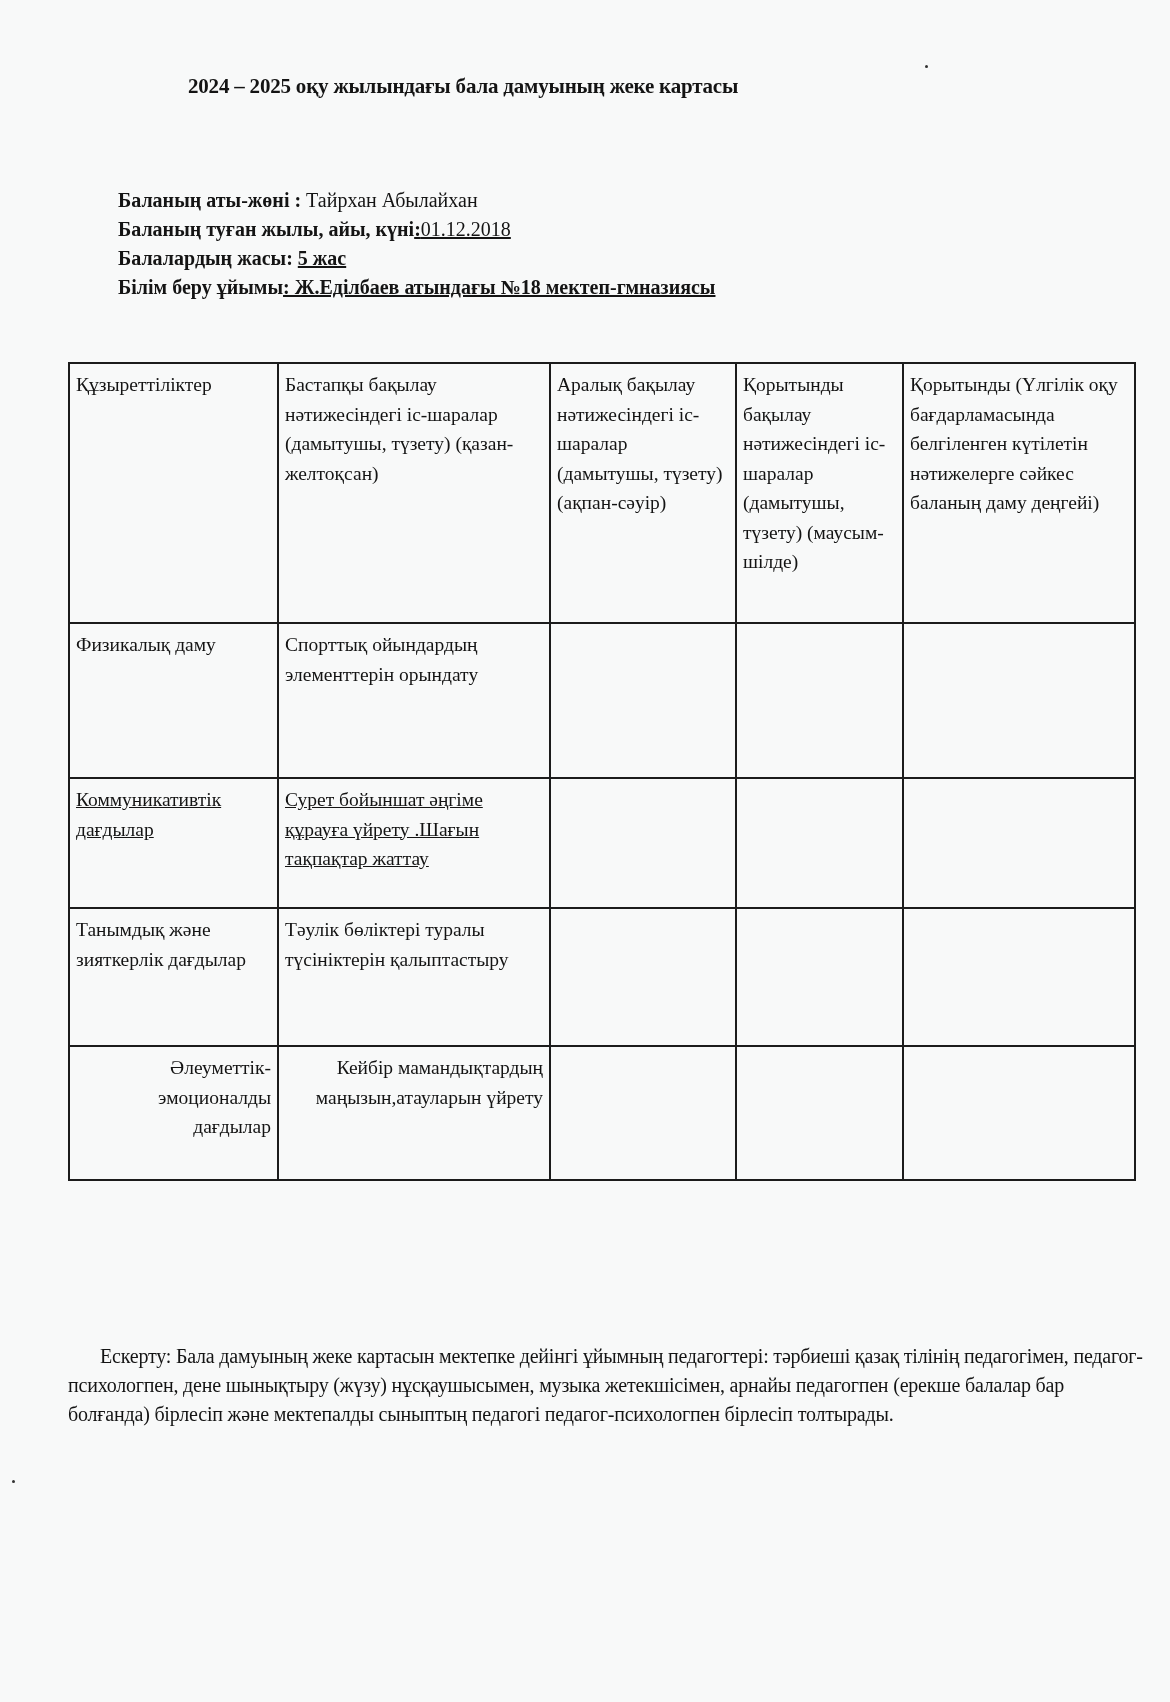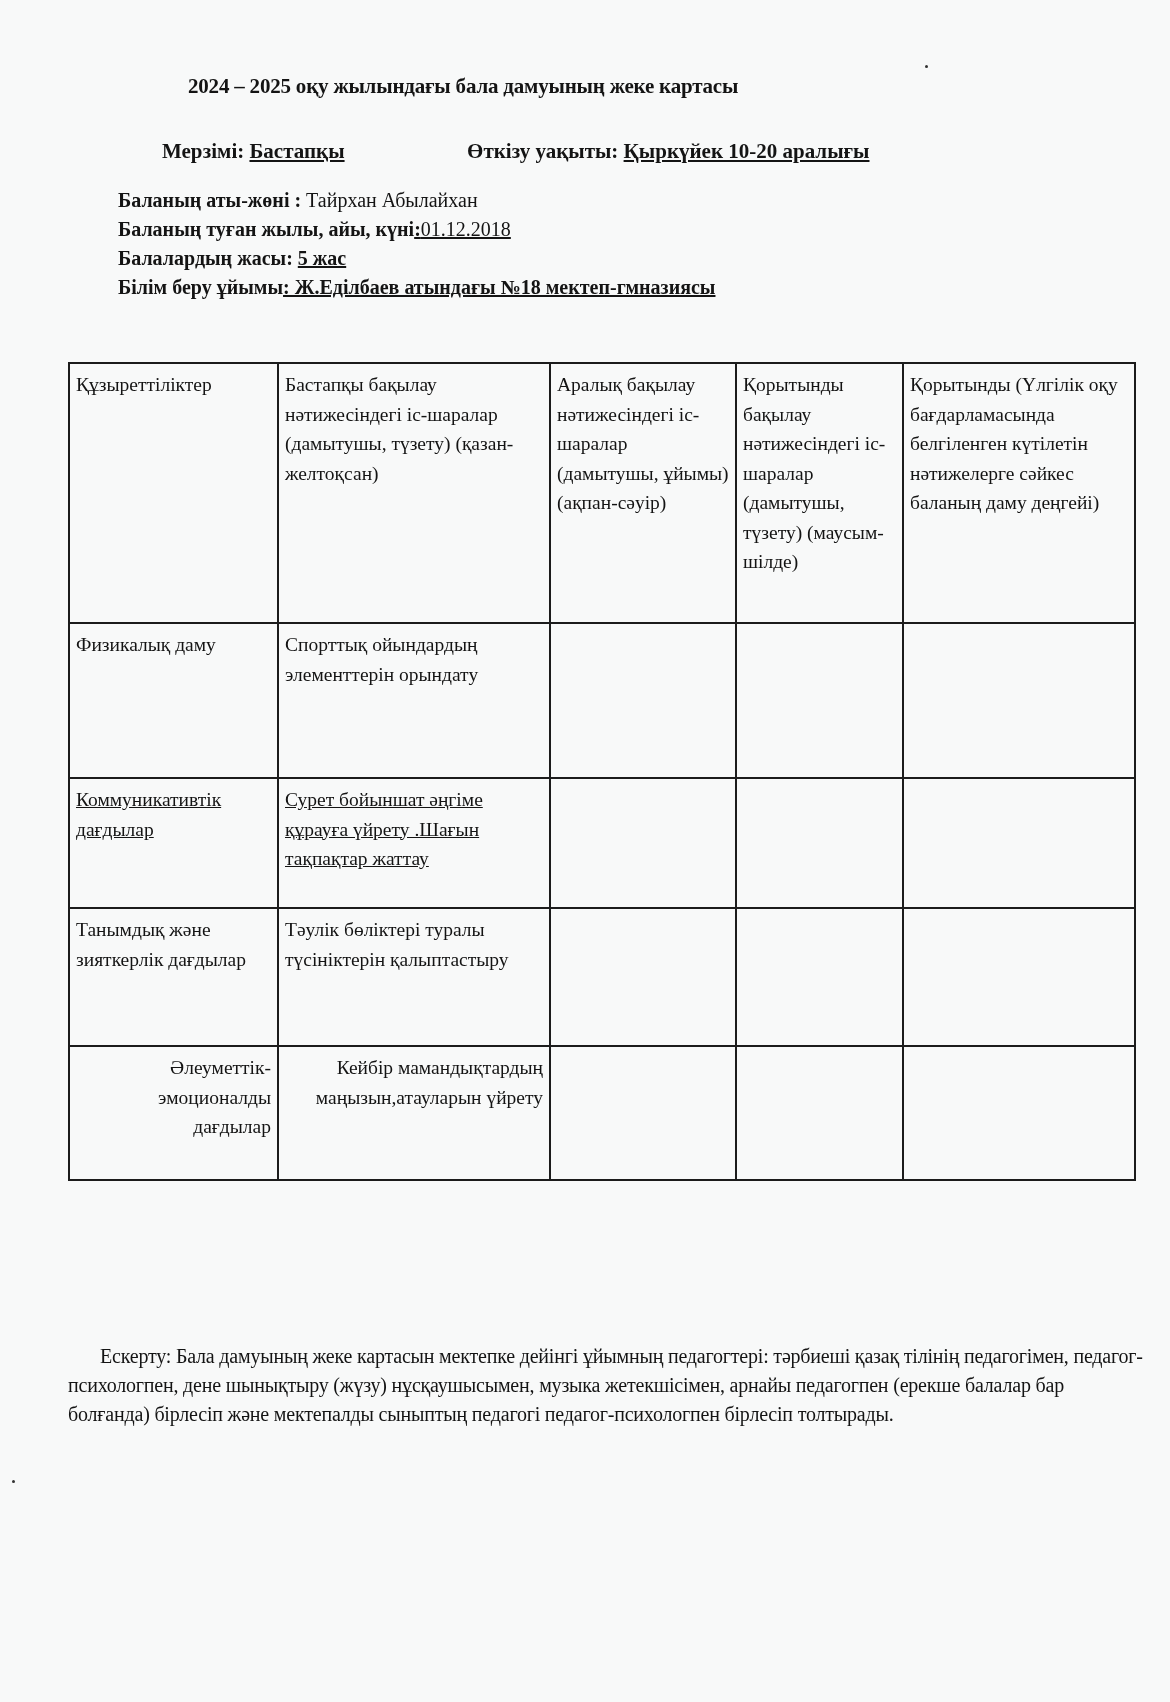--- a/index.html
+++ b/index.html
@@ -94,27 +94,20 @@
       border-radius: 50%;
     }
   </style>
 </head>
 <body>
 
 <div class="page">
 
   <div class="title">2024 – 2025 оқу жылындағы бала дамуының жеке картасы</div>
 
-  <div class="period-row">
-    <span>Мерзімі:</span>
-    <span class="u">Бастапқы</span>
-    <span class="gap"></span>
-    <span>Өткізу уақыты:</span>
-    <span class="u">Қыркүйек 10-20 аралығы</span>
-  </div>
 
   <div class="info">
     <div class="line">
       <span class="lbl">Баланың аты-жөні :</span>
       <span class="val-plain">Тайрхан Абылайхан</span>
     </div>
     <div class="line">
       <span class="lbl">Баланың туған жылы, айы, күні</span><span class="colon-u">:</span><span class="val-plain" style="text-decoration:underline;">01.12.2018</span>
     </div>
     <div class="line">
@@ -131,21 +124,21 @@
       <col style="width:209px">
       <col style="width:272px">
       <col style="width:186px">
       <col style="width:167px">
       <col style="width:232px">
     </colgroup>
     <thead>
       <tr>
         <th>Құзыреттіліктер</th>
         <th>Бастапқы бақылау нәтижесіндегі іс-шаралар (дамытушы, түзету) (қазан-желтоқсан)</th>
-        <th>Аралық бақылау нәтижесіндегі іс-шаралар (дамытушы, ұйымы) (ақпан-сәуір)</th>
+        <th>Аралық бақылау нәтижесіндегі іс-шаралар (дамытушы, түзету) (ақпан-сәуір)</th>
         <th>Қорытынды бақылау нәтижесіндегі іс-шаралар (дамытушы, түзету) (маусым-шілде)</th>
         <th>Қорытынды (Үлгілік оқу бағдарламасында белгіленген күтілетін нәтижелерге сәйкес баланың даму деңгейі)</th>
       </tr>
     </thead>
     <tbody>
       <tr class="r1">
         <td class="cell-bold">Физикалық даму</td>
         <td>Спорттық ойындардың элементтерін орындату</td>
         <td></td>
         <td></td>

